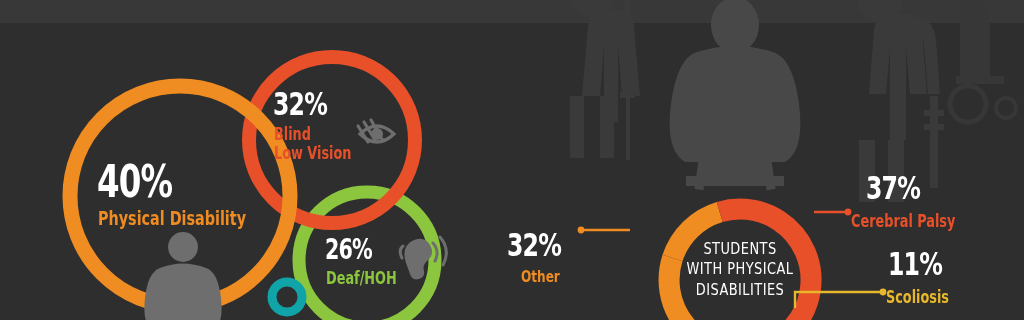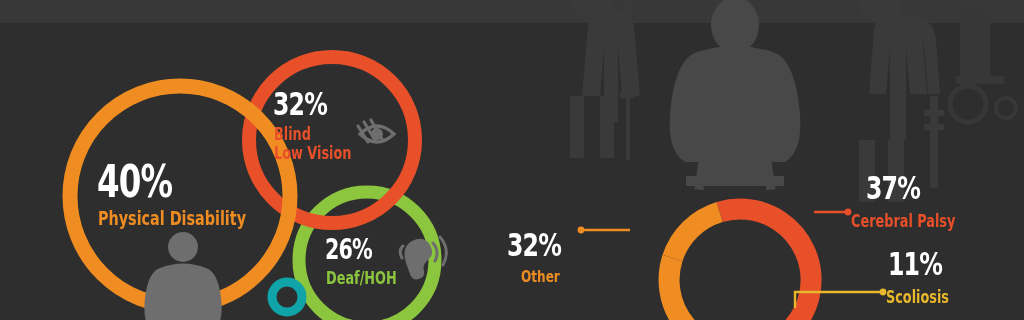--- a/index.html
+++ b/index.html
@@ -194,20 +194,25 @@
 
       <path fill="none" stroke="#E8B72B" stroke-width="21" d="M 51.7 48.7 A 71 71 0 0 1 8.9 70.4"></path>
 
       <path fill="none" stroke="#EF8C22" stroke-width="21" d="M 8.9 70.4 A 71 71 0 0 1 -67.5 -21.9"></path>
 
       <path fill="none" stroke="#EF8C22" stroke-width="21" d="M -67.5 -21.9 A 71 71 0 0 1 -20.3 -68.0"></path>
       <path fill="none" stroke="#E8502A" stroke-width="21" d="M -20.3 -68.0 A 71 71 0 0 1 0 -71"></path>
     </g>
   </svg>
 
+  <div class="donut-center-text">
+    <div>STUDENTS</div>
+    <div>WITH PHYSICAL</div>
+    <div>DISABILITIES</div>
+  </div>
 
   <svg class="connectors-svg" viewBox="0 0 534 150" xmlns="http://www.w3.org/2000/svg">
 
     <g stroke="#EF8C22" stroke-width="2.4" fill="#EF8C22">
       <line x1="92" y1="60" x2="140" y2="60"></line>
       <circle cx="91" cy="60" r="3.4" stroke="none"></circle>
     </g>
 
     <g stroke="#E8502A" stroke-width="2.4" fill="#E8502A">
       <line x1="324" y1="42" x2="357" y2="42"></line>

